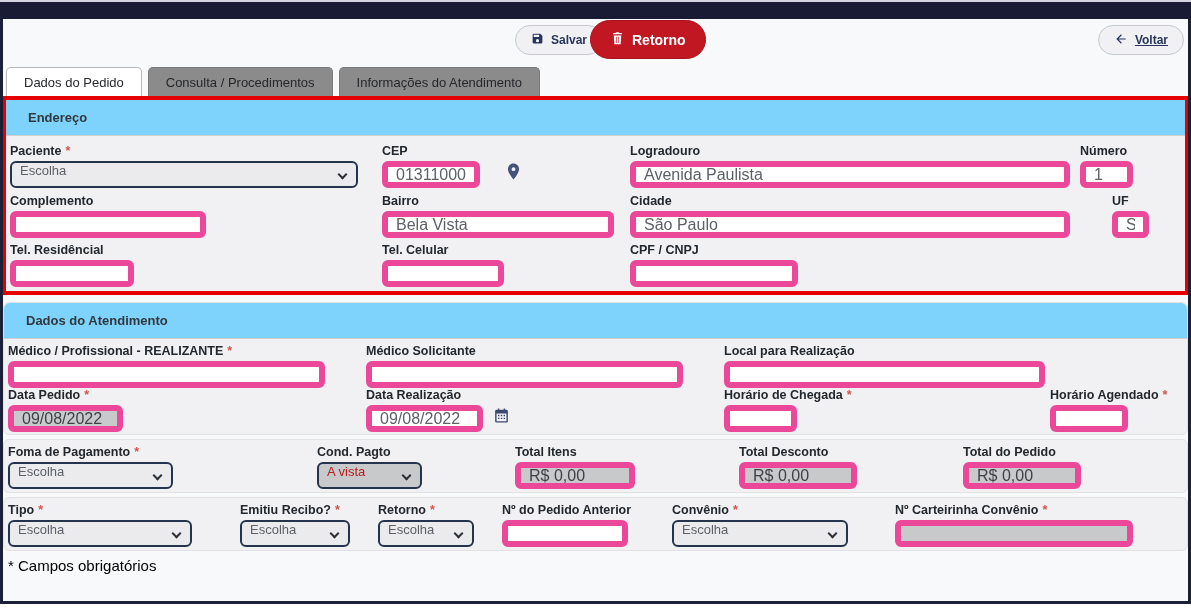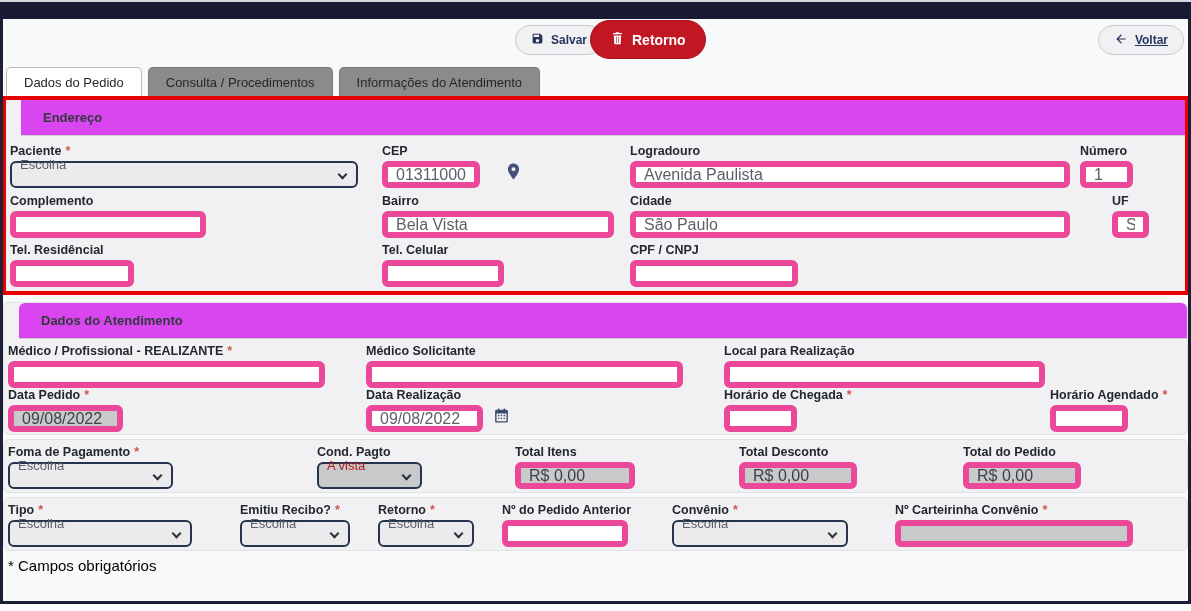--- a/index.html
+++ b/index.html
@@ -24,39 +24,39 @@
                 background:#c01722; border:1px solid #a8121c; color:#fff; font-size:14px; padding:0 19px; }
 
   
   .tabs { position:relative; height:29px; margin-top:4px; padding-left:6px; display:flex; gap:6px; z-index:10; }
   .tab { height:29px; display:flex; align-items:center; padding:0 17px; font-size:13px; color:#26272b;
          background:#8b8b8b; border:1px solid #7a7a7a; border-bottom:none; border-radius:5px 5px 0 0; cursor:pointer; }
   .tab.active { background:#fff; border-color:#b9b9bd; font-weight:normal; }
 
   
   .sec-endereco { position:relative; margin:0 2px; height:199px; border:4px solid #e60000; background:#f1f1f3; }
-  .sec-head { height:36px; background:#d946ef; border-bottom:1px solid #cfcfd2; display:flex; align-items:center;
-              padding-left:22px; font-size:13px; font-weight:bold; color:#32383e;margin-left:15px; }
+  .sec-head { height:36px; background:#7dd3fc; border-bottom:1px solid #cfcfd2; display:flex; align-items:center;
+              padding-left:22px; font-size:13px; font-weight:bold; color:#32383e; }
   .sec-body { position:relative; }
 
   
   .card { position:relative; margin:7px 3px 0; background:#f1f1f3; border:1px solid #e2e2e5; border-radius:6px; }
   .card .sec-head { border-radius:6px 6px 0 0;text-align:right; }
   .card-a { height:133px; }
   .card-row { height:54px; margin-top:4px; }
 
   
   .fld { position:absolute; }
   .lbl { font-size:12.5px; font-weight:bold; color:#23282e; margin-bottom:3px; white-space:nowrap; }
   .req { color:#d0544f; margin-left:4px; font-weight:bold; }
   .inp { width:100%; height:27px; border:6px solid #ec4899; border-radius:6px; background:#fff;
          padding:0 8px; font-size:16px; color:#5d6167; font-family:"Liberation Sans", sans-serif; outline:none; }
   .inp.disabled { background:#c8c9cb; color:#3e4247; }
-  .select { position:relative; display:flex; align-items:flex-end; width:100%; height:27px; border:2px solid #25344c;
-            border-radius:6px; background:#ebebed; padding:0 26px 14px 8px; font-size:13px; color:#5d6167; cursor:pointer; }
+  .select { position:relative; display:flex; align-items:flex-start; width:100%; height:27px; border:2px solid #25344c;
+            border-radius:6px; background:#ebebed; padding:0 26px 0 8px; font-size:13px; color:#5d6167; cursor:pointer; }
   .select.dk { background:#c8c9cb; color:#b91c1c; }
   .chev { position:absolute; right:10px; top:8px; width:7px; height:7px;
           border-right:2px solid #2b2f36; border-bottom:2px solid #2b2f36; transform:rotate(45deg); }
   .icon-btn { position:absolute; top:26px; cursor:pointer; }
   .footnote { margin:6px 0 0 8px; font-size:15px; color:#000000; }
 </style>
 </head>
 <body>
 
 <div class="window">

